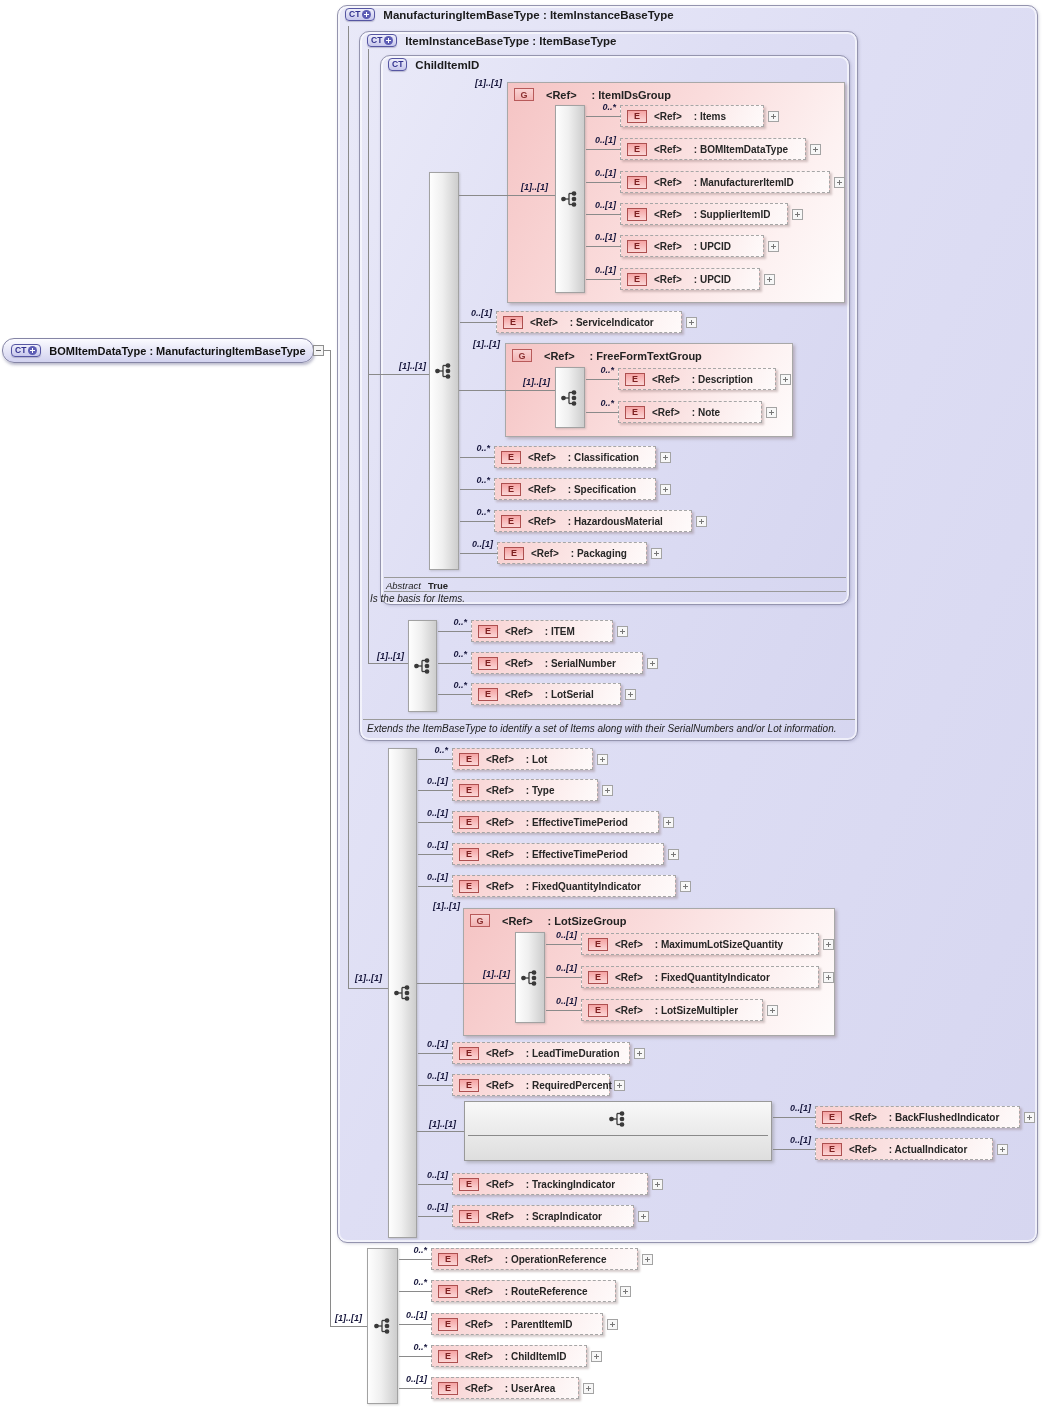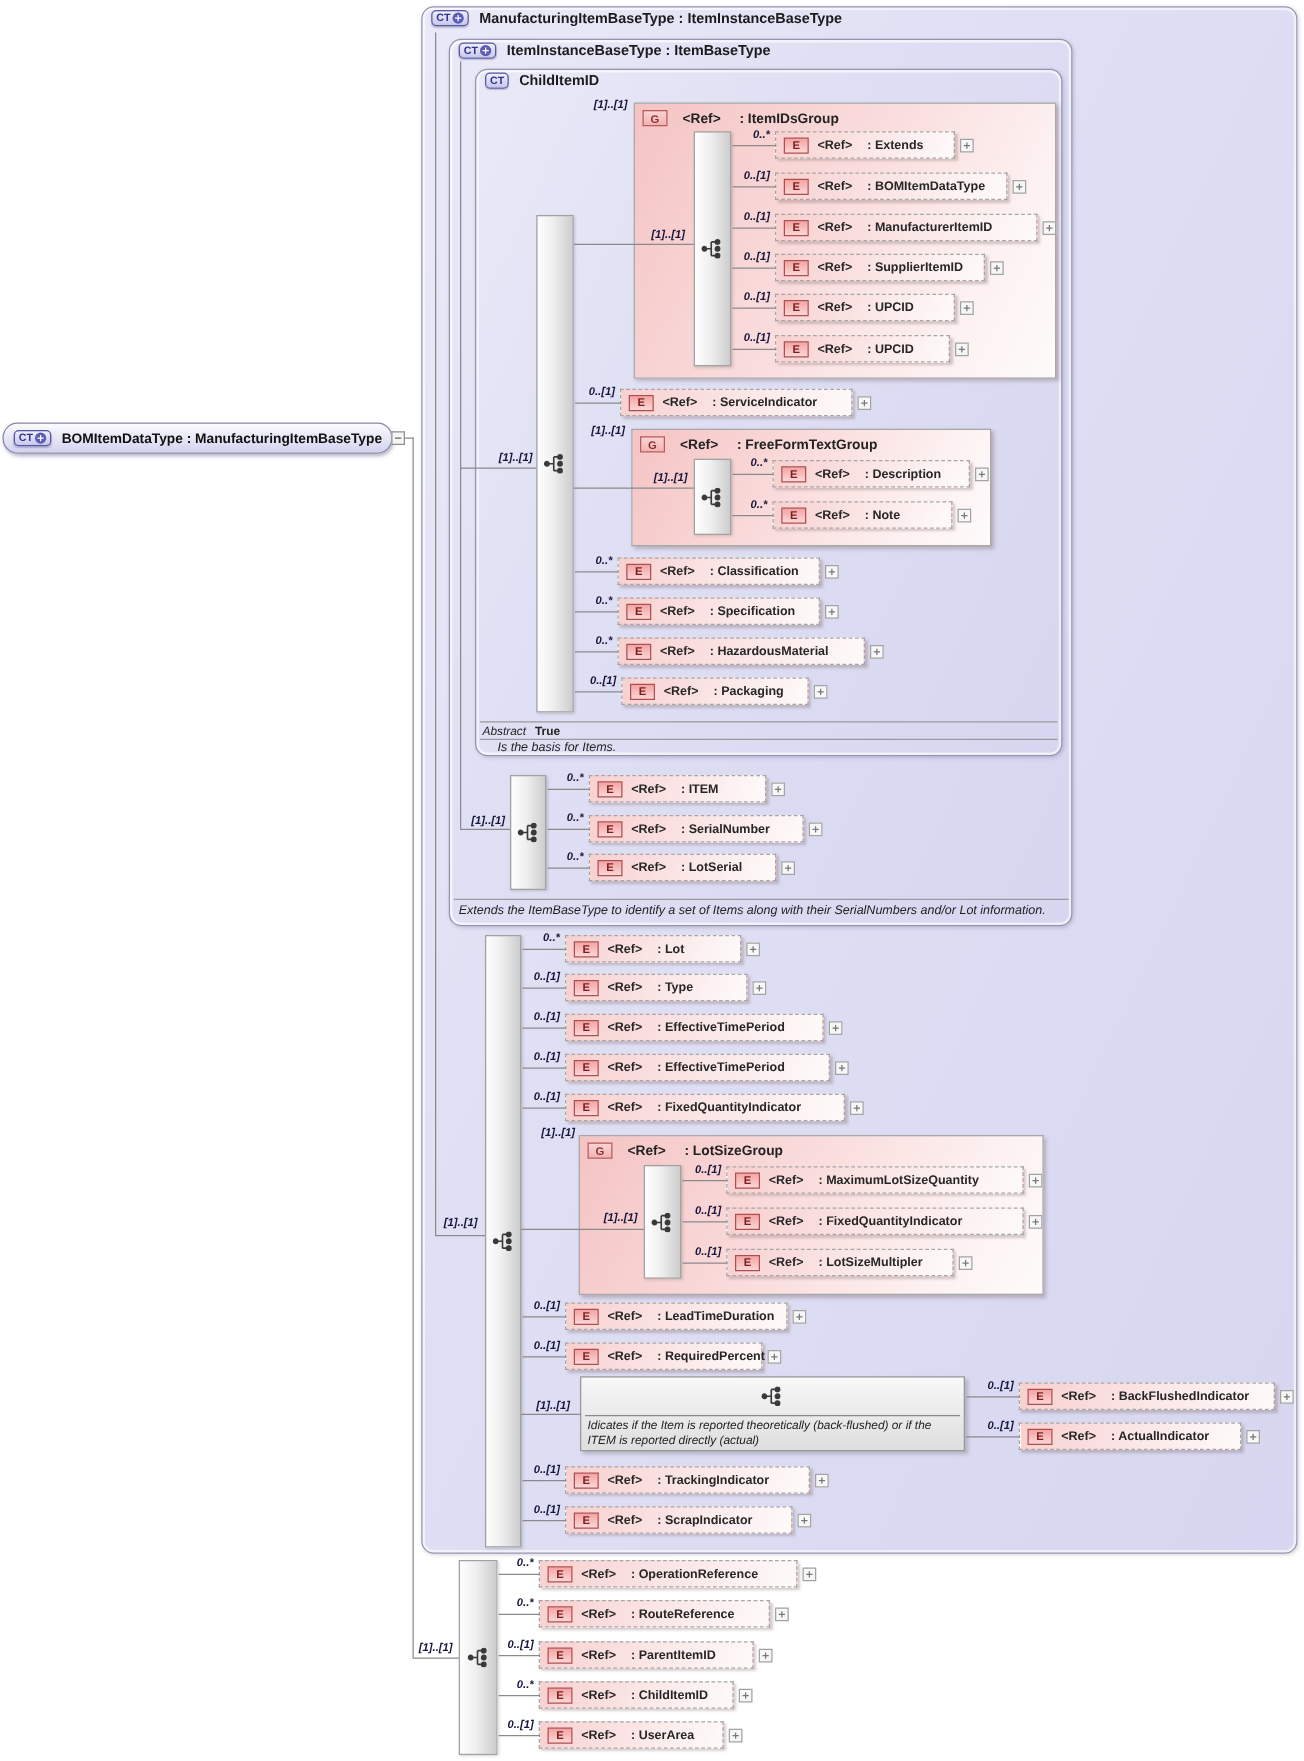--- a/index.html
+++ b/index.html
@@ -109,21 +109,20 @@
             <line x1="8" y1="2.5" x2="8" y2="13.5"></line>
         <circle cx="13" cy="2.5" r="1.7"></circle>
             <circle cx="13" cy="8" r="1.7"></circle>
             <circle cx="13" cy="13.5" r="1.7"></circle>
         <line x1="8" y1="2.5" x2="13" y2="2.5"></line>
             <line x1="8" y1="13.5" x2="13" y2="13.5"></line>
           </g>
         </svg>
     </div>
     <div class="div"></div>
-    <div class="txt">Idicates if the Item is reported theoretically (back-flushed) or if the ITEM is reported directly (actual)</div>
   </div>
 
   <div class="seqbar" style="left:429px;top:172px;width:30px;height:398px">
     <svg width="18" height="16" viewBox="0 0 18 16">
         <g stroke="#3a3a3a" stroke-width="1.3" fill="#3a3a3a">
           <circle cx="2.5" cy="8" r="1.7"></circle>
           <line x1="2.5" y1="8" x2="8" y2="8"></line>
           <line x1="8" y1="2.5" x2="8" y2="13.5"></line>
           <circle cx="13" cy="2.5" r="1.7"></circle>
           <circle cx="13" cy="8" r="1.7"></circle>
@@ -240,21 +239,21 @@
   <div class="flabel" style="left:460px;top:339px;width:40px">[1]..[1]</div>
   <div class="flabel" style="left:510px;top:377px;width:40px">[1]..[1]</div>
   <div class="flabel" style="left:420px;top:901px;width:40px">[1]..[1]</div>
   <div class="flabel" style="left:470px;top:969px;width:40px">[1]..[1]</div>
   <div class="flabel" style="left:416px;top:1119px;width:40px">[1]..[1]</div>
 
   <div class="thin" style="left:384px;top:577px;width:462px"></div>
   <div class="abslbl" style="left:386px;top:580px;font-style:italic">Abstract</div>
   <div class="abslbl" style="left:428px;top:580px;font-weight:bold">True</div>
   <div class="thin" style="left:384px;top:591px;width:462px"></div>
-  <div class="note" style="left:398px;top:593px">Is the basis for Items.</div>
+  <div class="note" style="left:370px;top:593px">Is the basis for Items.</div>
 
   <div class="thin" style="left:363px;top:719px;width:492px"></div>
   <div class="note" style="left:367px;top:723px">Extends the ItemBaseType to identify a set of Items along with their SerialNumbers and/or Lot information.</div>
 
   <div class="el" style="left:496px;top:311px;width:186px">
       <span class="card">0..[1]</span>
       <span class="lead" style="width:37px"></span>
       <span class="eicon">E</span>
       <span class="ref">&lt;Ref&gt;</span>
       <span>: ServiceIndicator</span>
@@ -291,21 +290,21 @@
       <span class="ref">&lt;Ref&gt;</span>
       <span>: Packaging</span>
       <span class="plusbox"></span>
     </div>
 
   <div class="el" style="left:620px;top:105px;width:144px">
       <span class="card">0..*</span>
       <span class="lead" style="width:35px"></span>
       <span class="eicon">E</span>
       <span class="ref">&lt;Ref&gt;</span>
-      <span>: Extends</span>
+      <span>: Items</span>
       <span class="plusbox"></span>
     </div>
   <div class="el" style="left:620px;top:138px;width:186px">
       <span class="card">0..[1]</span>
       <span class="lead" style="width:35px"></span>
       <span class="eicon">E</span>
       <span class="ref">&lt;Ref&gt;</span>
       <span>: BOMItemDataType</span>
       <span class="plusbox"></span>
     </div>

